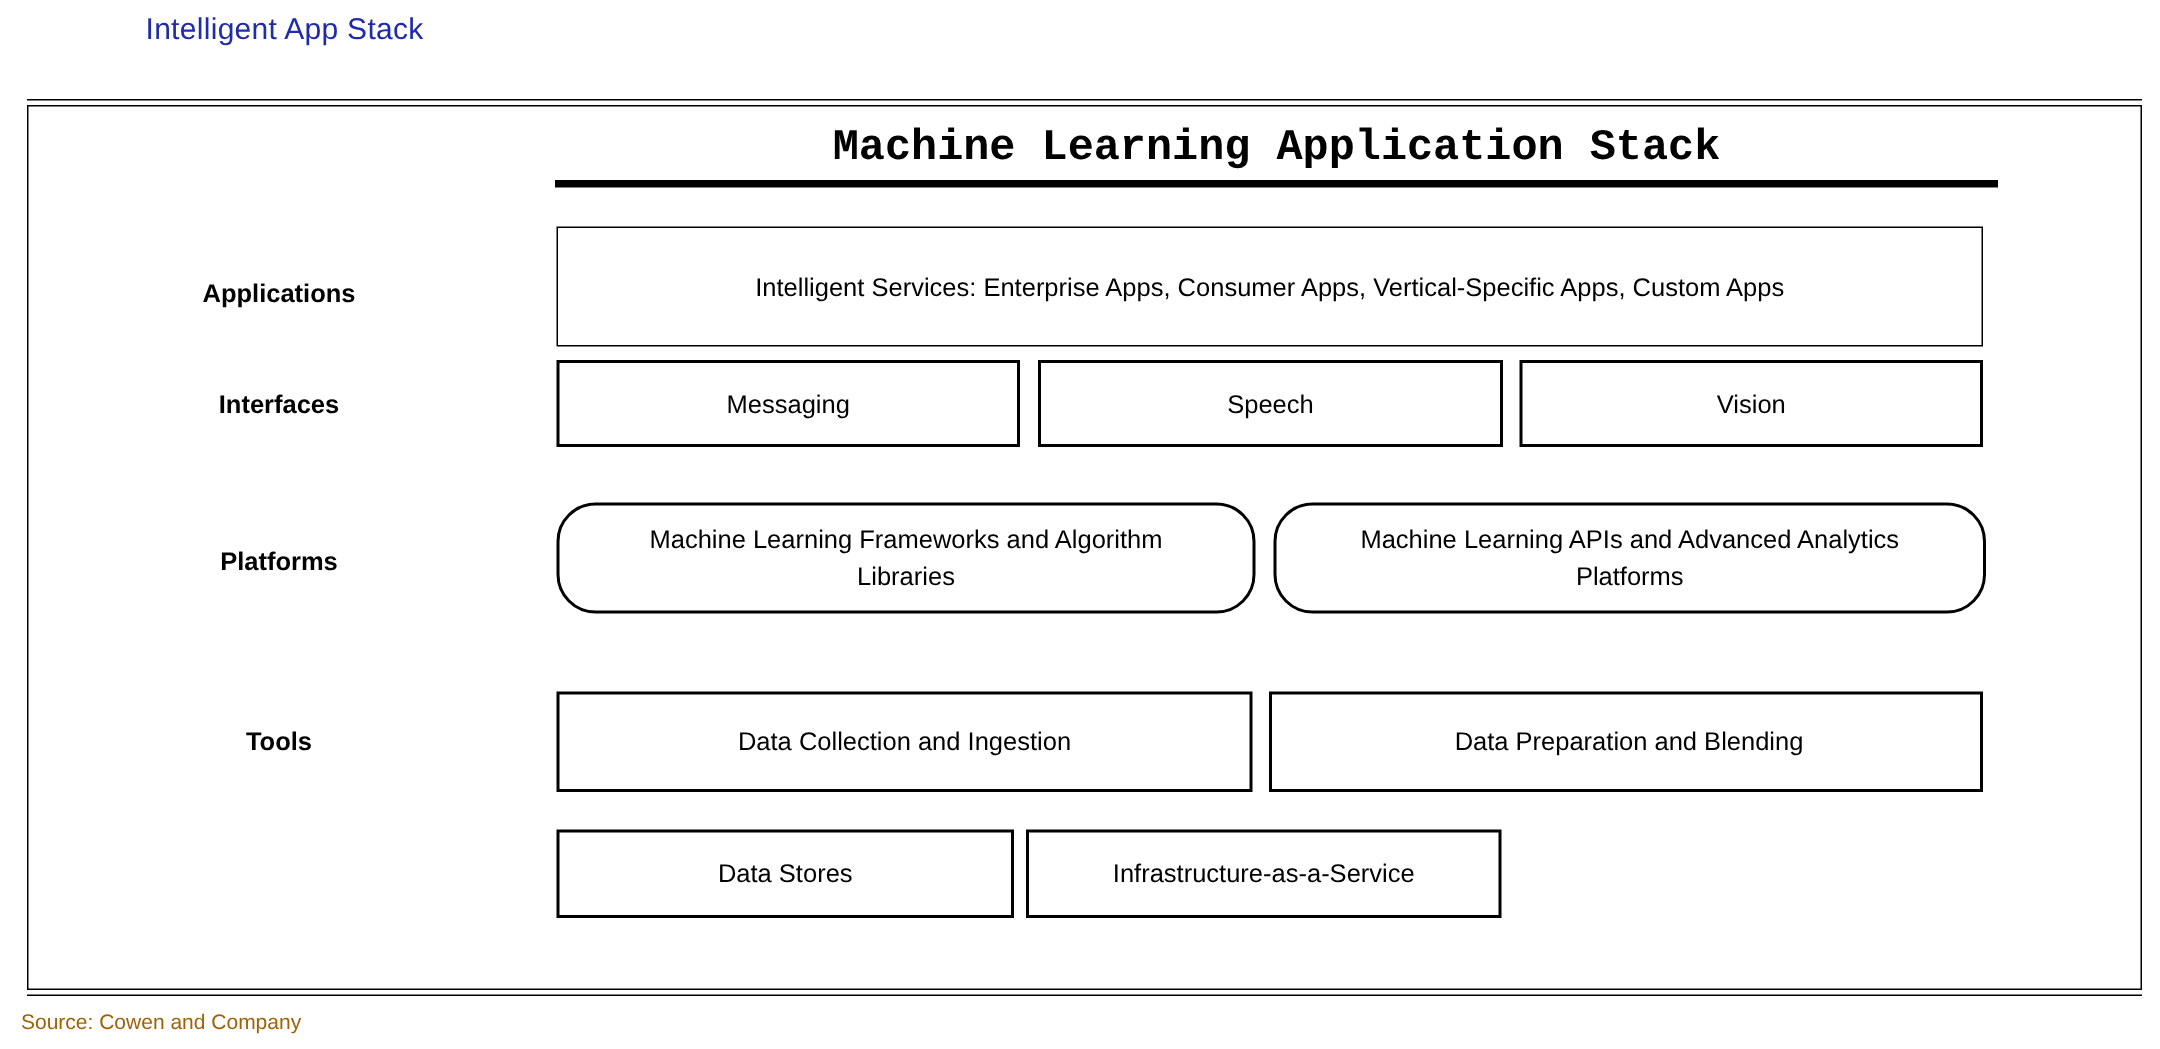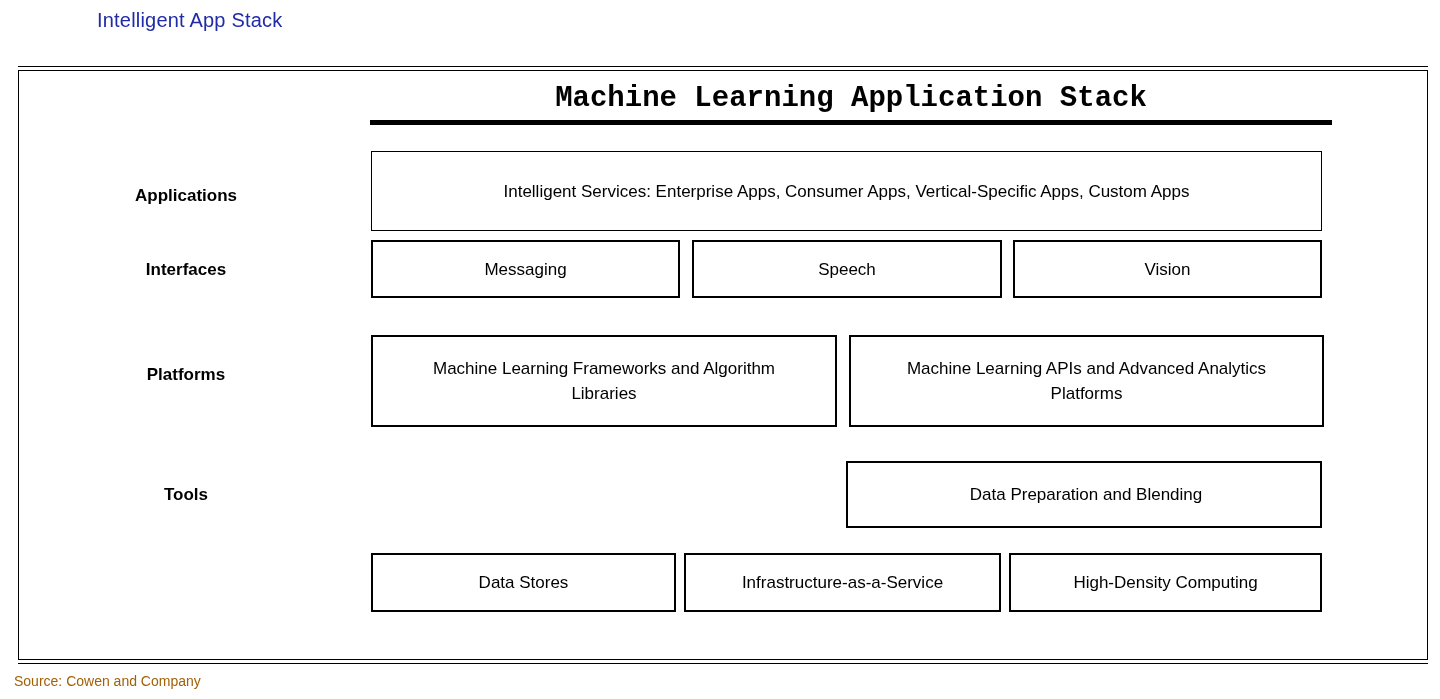--- a/index.html
+++ b/index.html
@@ -88,21 +88,21 @@
     align-items: center;
     justify-content: center;
     text-align: center;
     font-size: 17px;
     color: #000;
     line-height: 25px;
     padding: 0 40px;
   }
   .r1 { top: 80px;  height: 80px; border-width: 1px; }
   .r2 { top: 169px; height: 58px; }
-  .r3 { top: 264px; height: 92px; }
+  .r3 { top: 264px; height: 74px; border-radius: 26px; }
   .r4 { top: 390px; height: 67px; }
   .r5 { top: 482px; height: 59px; }
 
   .r1b1 { left: 352px; width: 951px; }
 
   .r2b1 { left: 352px; width: 309px; }
   .r2b2 { left: 673px; width: 310px; }
   .r2b3 { left: 994px; width: 309px; }
 
   .r3b1 { left: 352px; width: 466px; }
@@ -142,23 +142,23 @@
 
     <div class="box r2 r2b1">Messaging</div>
 
     <div class="box r1 r1b1">Intelligent Services: Enterprise Apps, Consumer Apps, Vertical-Specific Apps, Custom Apps</div>
     <div class="box r2 r2b2">Speech</div>
     <div class="box r2 r2b3">Vision</div>
 
     <div class="box r3 r3b1">Machine Learning Frameworks and Algorithm Libraries</div>
     <div class="box r3 r3b2">Machine Learning APIs and Advanced Analytics Platforms</div>
 
+    <div class="box r4 r4b1">Data Collection and Ingestion</div>
     <div class="box r4 r4b2">Data Preparation and Blending</div>
 
     <div class="box r5 r5b1">Data Stores</div>
     <div class="box r5 r5b2">Infrastructure-as-a-Service</div>
-    <div class="box r5 r5b3">High-Density Computing</div>
 
   </div>
 
   <div class="source-note">Source: Cowen and Company</div>
 
 </div>
 
 </body></html>

